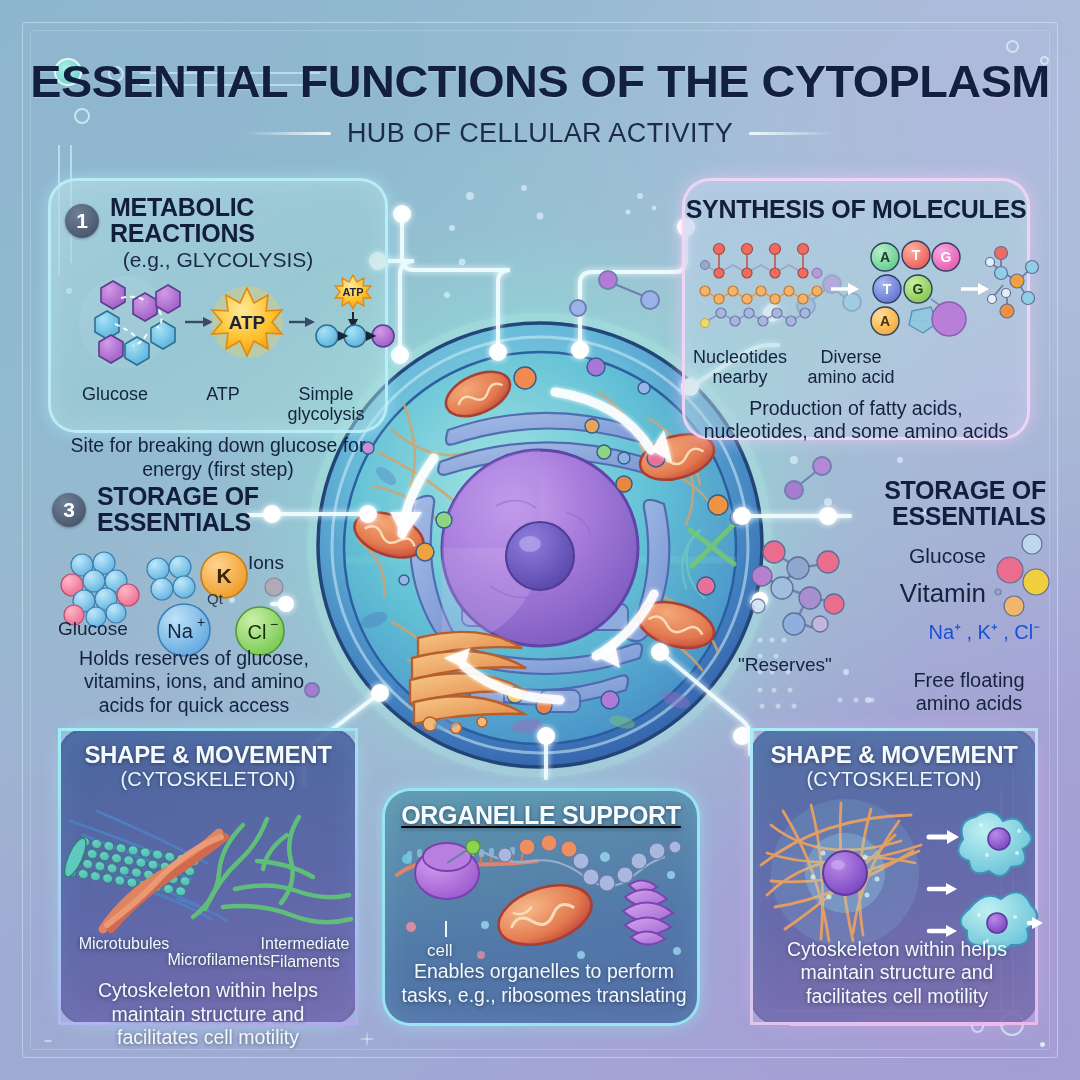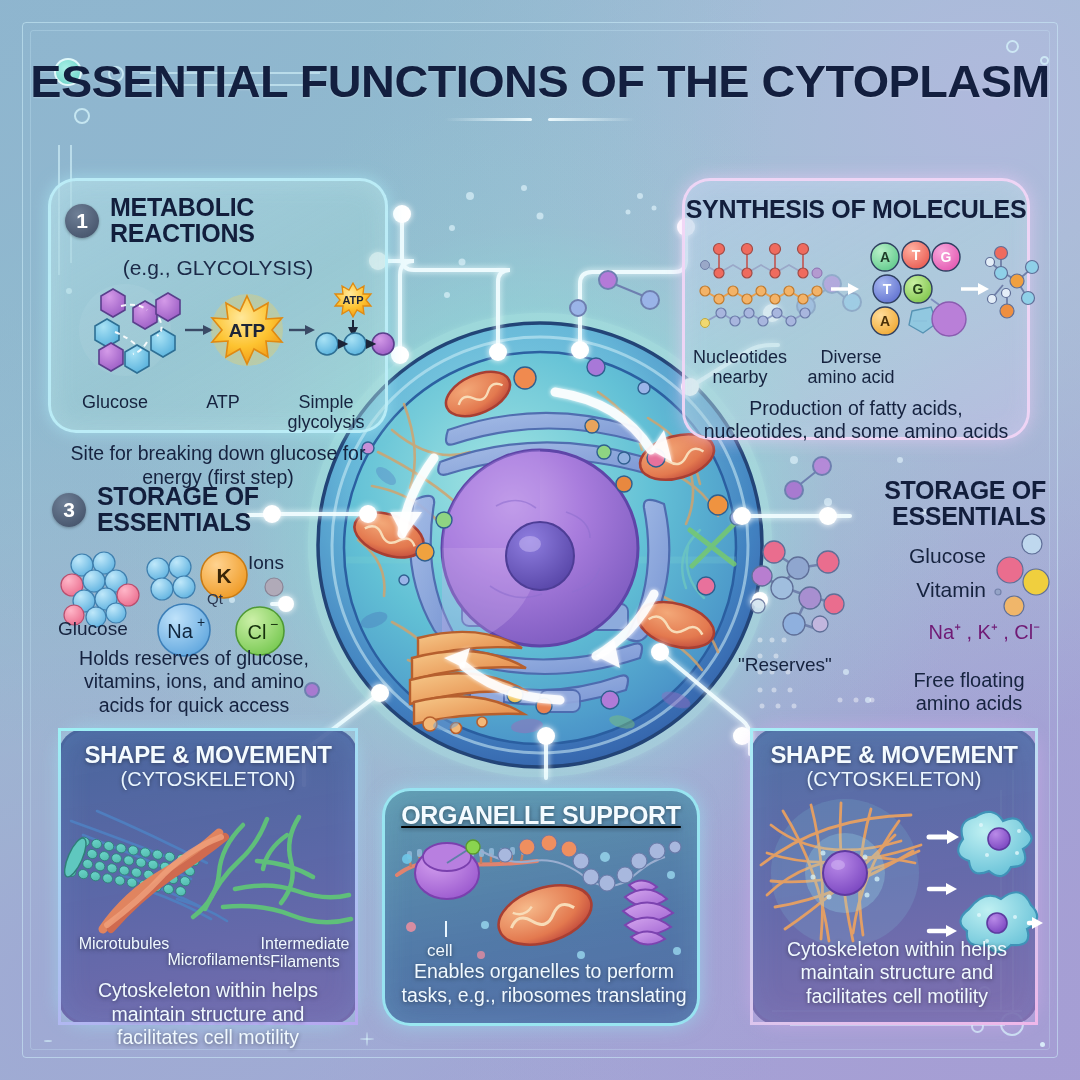--- a/index.html
+++ b/index.html
@@ -397,30 +397,31 @@
   </g>
 </svg>
 
 <div class="frame"></div>
 <div class="frame2"></div>
 
 <div class="header">
   <div class="title">ESSENTIAL FUNCTIONS OF THE CYTOPLASM</div>
   <div class="subwrap">
     <div class="subrule"></div>
+    <div class="subtitle">HUB OF CELLULAR ACTIVITY</div>
     <div class="subrule r"></div>
   </div>
 </div>
 
 <div class="panel p-tl">
   <div class="hrow" style="margin:14px 0 0 14px;">
     <div class="badge">1</div>
     <div class="ptitle">METABOLIC REACTIONS</div>
   </div>
-  <div class="psub" style="margin-top:10px;">(e.g., GLYCOLYSIS)</div>
+  <div class="psub" style="margin-top:2px;">(e.g., GLYCOLYSIS)</div>
 
   <svg width="340" height="112" viewBox="0 0 340 112" style="margin-top:2px;">
     <defs>
       <radialGradient id="hexP" cx="35%" cy="28%" r="80%">
           <stop offset="0%" stop-color="#d49ae8"></stop>
           <stop offset="100%" stop-color="#9a5cc4"></stop>
         </radialGradient>
       <radialGradient id="hexB" cx="35%" cy="28%" r="80%">
           <stop offset="0%" stop-color="#a8e2f5"></stop>
           <stop offset="100%" stop-color="#56b0dc"></stop>
@@ -719,22 +720,22 @@
       <circle cx="46" cy="64" r="11" fill="#a0bede"></circle>
       <circle cx="74" cy="74" r="11" fill="#a88fd0"></circle>
       <circle cx="98" cy="80" r="10" fill="#ea6d8e"></circle>
       <circle cx="58" cy="100" r="11" fill="#8fb0de"></circle>
       <circle cx="22" cy="82" r="7" fill="#cfe2ee" opacity="0.85"></circle>
       <circle cx="84" cy="100" r="8" fill="#c2b6de"></circle>
     </g>
   </svg>
 
   <div style="position:absolute;right:62px;top:66px;font-size:21px;color:#16233f;">Glucose</div>
-  <div style="position:absolute;right:62px;top:100px;font-size:21px;color:#16233f;">Vitamin</div>
-  <div style="position:absolute;right:8px;top:140px;font-size:20px;color:#701a75;">Na⁺ , K⁺ , Cl⁻</div>
+  <div style="position:absolute;right:62px;top:100px;font-size:26px;color:#16233f;">Vitamin</div>
+  <div style="position:absolute;right:8px;top:140px;font-size:20px;color:#1d4ed8;">Na⁺ , K⁺ , Cl⁻</div>
   <div style="position:absolute;left:-30px;top:176px;font-size:19px;color:#16233f;">"Reserves"</div>
   <div style="position:absolute;right:8px;top:191px;width:142px;text-align:center;font-size:20px;color:#16233f;line-height:1.15;">Free floating amino acids</div>
 
   <svg width="60" height="110" viewBox="0 0 60 110" style="position:absolute;right:-4px;top:52px;">
     <g stroke="#5f6f98" stroke-width="1.2">
       <circle cx="40" cy="14" r="10" fill="#bfd8ee"></circle>
       <circle cx="18" cy="40" r="13" fill="#ea6d8e"></circle>
       <circle cx="44" cy="52" r="13" fill="#f0cf3e"></circle>
       <circle cx="22" cy="76" r="10" fill="#f0b66a"></circle>
       <circle cx="6" cy="62" r="3" fill="#8fa0c0" opacity="0.7"></circle>

